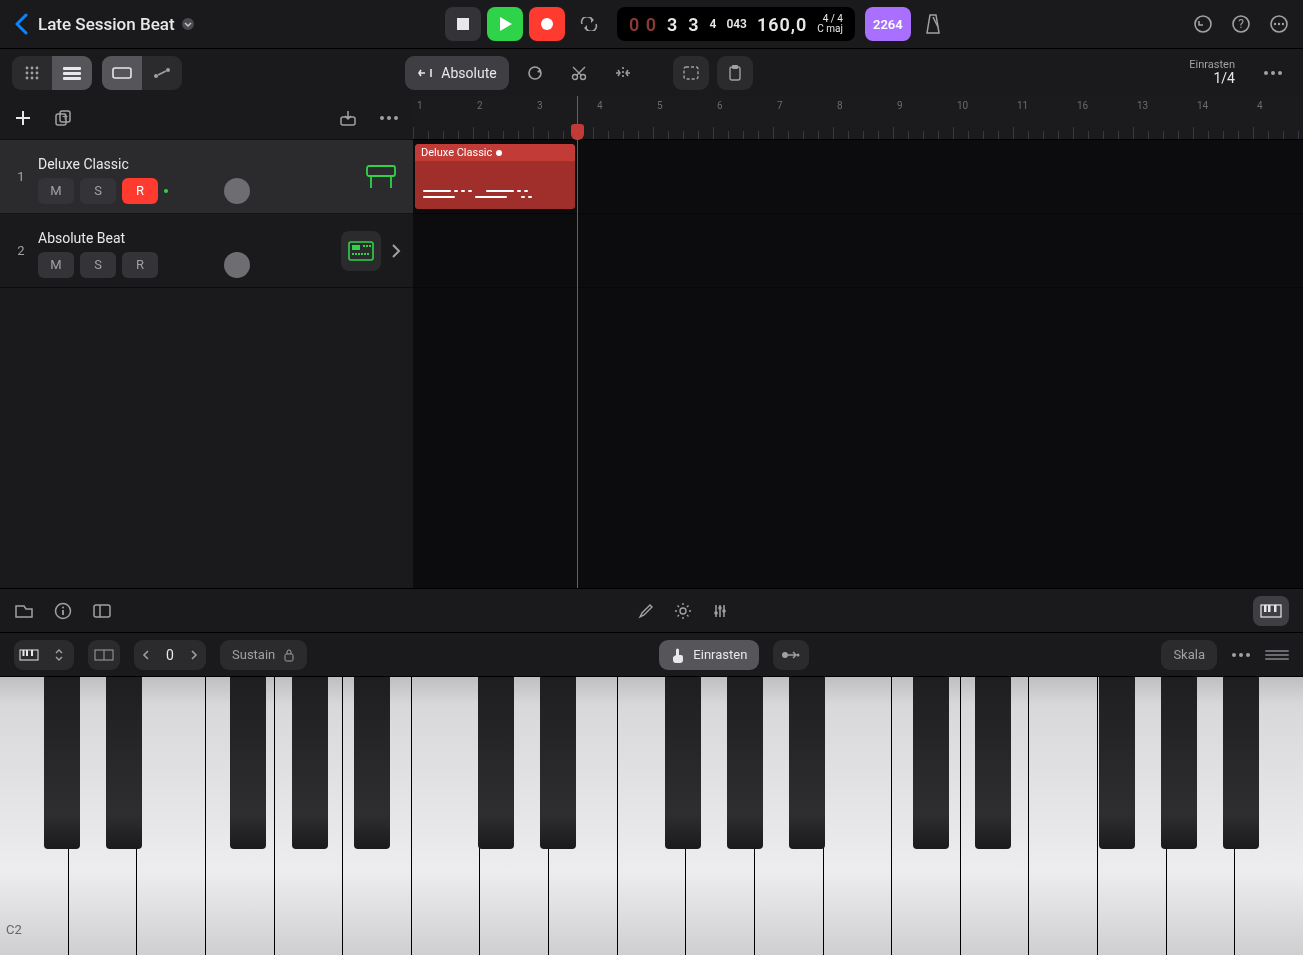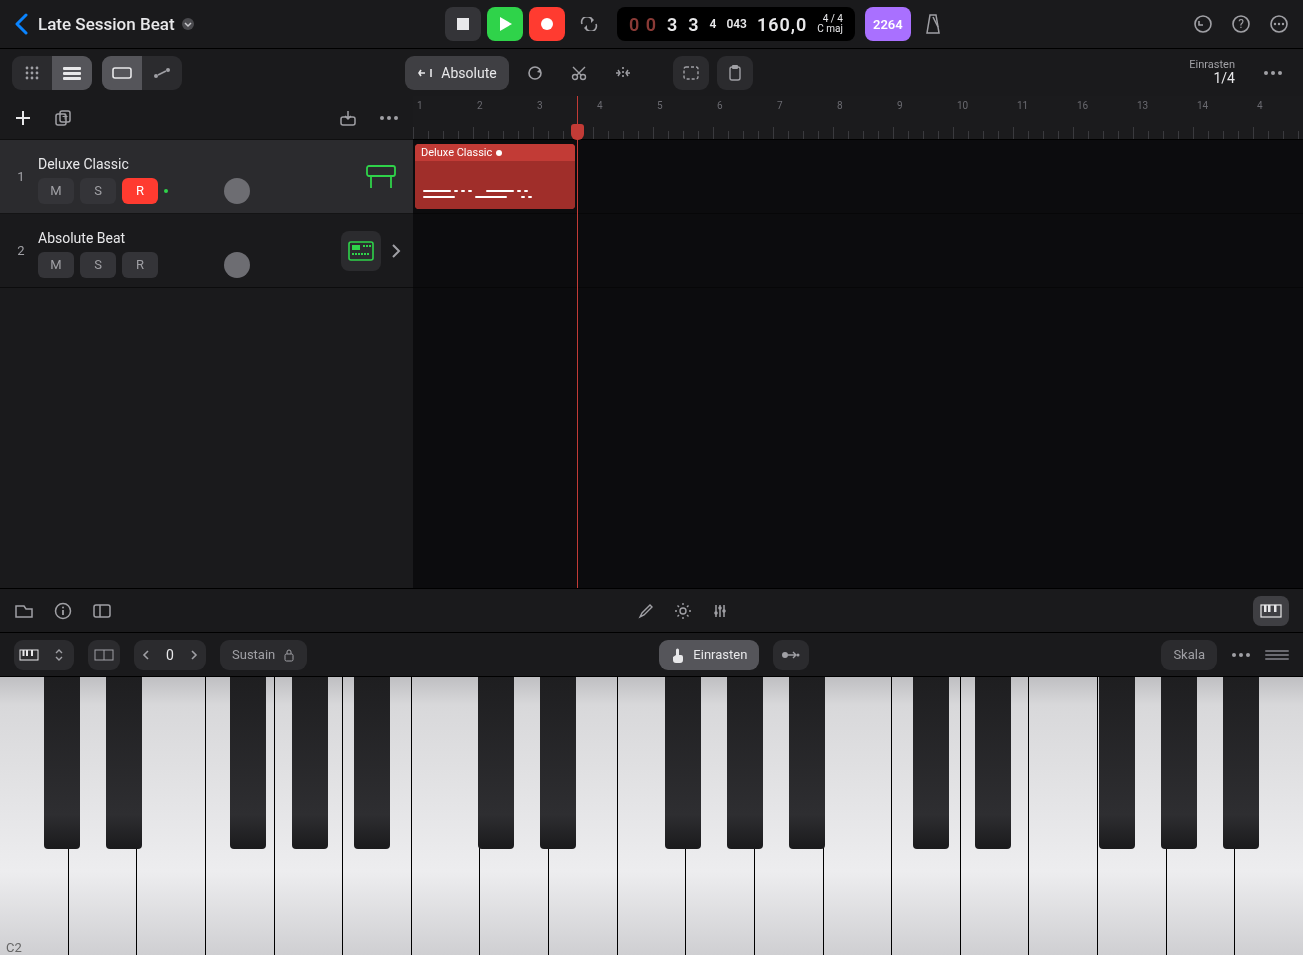--- a/index.html
+++ b/index.html
@@ -96,21 +96,21 @@
   .kb-pill{background:var(--bg3);border-radius:9px;height:30px;display:flex;align-items:center;padding:0 12px;gap:8px;font-size:13px;color:var(--text-dim);}
   .kb-pill.active{background:var(--pill-selected);color:var(--text);}
   .handle{width:24px;height:10px;display:flex;flex-direction:column;gap:2px;justify-content:center;}
   .handle span{height:2px;background:var(--text-faint);border-radius:1px;}
 
   
   .piano{height:279px;background:#0a0a0a;position:relative;overflow:hidden;border-top:1px solid #000;}
   .white-keys{display:flex;height:100%;}
   .wkey{flex:1;background:linear-gradient(#bfbfc2,#d8d8da 10%,#ededef 70%,#cfcfd2);border-right:1px solid #000;position:relative;}
   .wkey:last-child{border-right:none;}
-  .wkey .lbl{position:absolute;bottom:0;left:6px;font-size:13px;color:#666;margin-top:38px;}
+  .wkey .lbl{position:absolute;bottom:18px;left:6px;font-size:13px;color:#666;margin-top:38px;}
   .black-keys{position:absolute;top:0;left:0;right:0;height:62%;pointer-events:none;}
   .bkey{position:absolute;top:0;height:100%;background:linear-gradient(#1e1e20,#2e2e31 80%,#1a1a1c);border-radius:0 0 4px 4px;pointer-events:auto;}
 </style>
 </head>
 <body>
 
 <div class="topbar">
   <div class="back-chev">
     <svg width="14" height="22" viewBox="0 0 14 22">
         <path d="M12 2 L3 11 L12 20" stroke="#0a84ff" stroke-width="3" fill="none" stroke-linecap="round" stroke-linejoin="round"></path>

